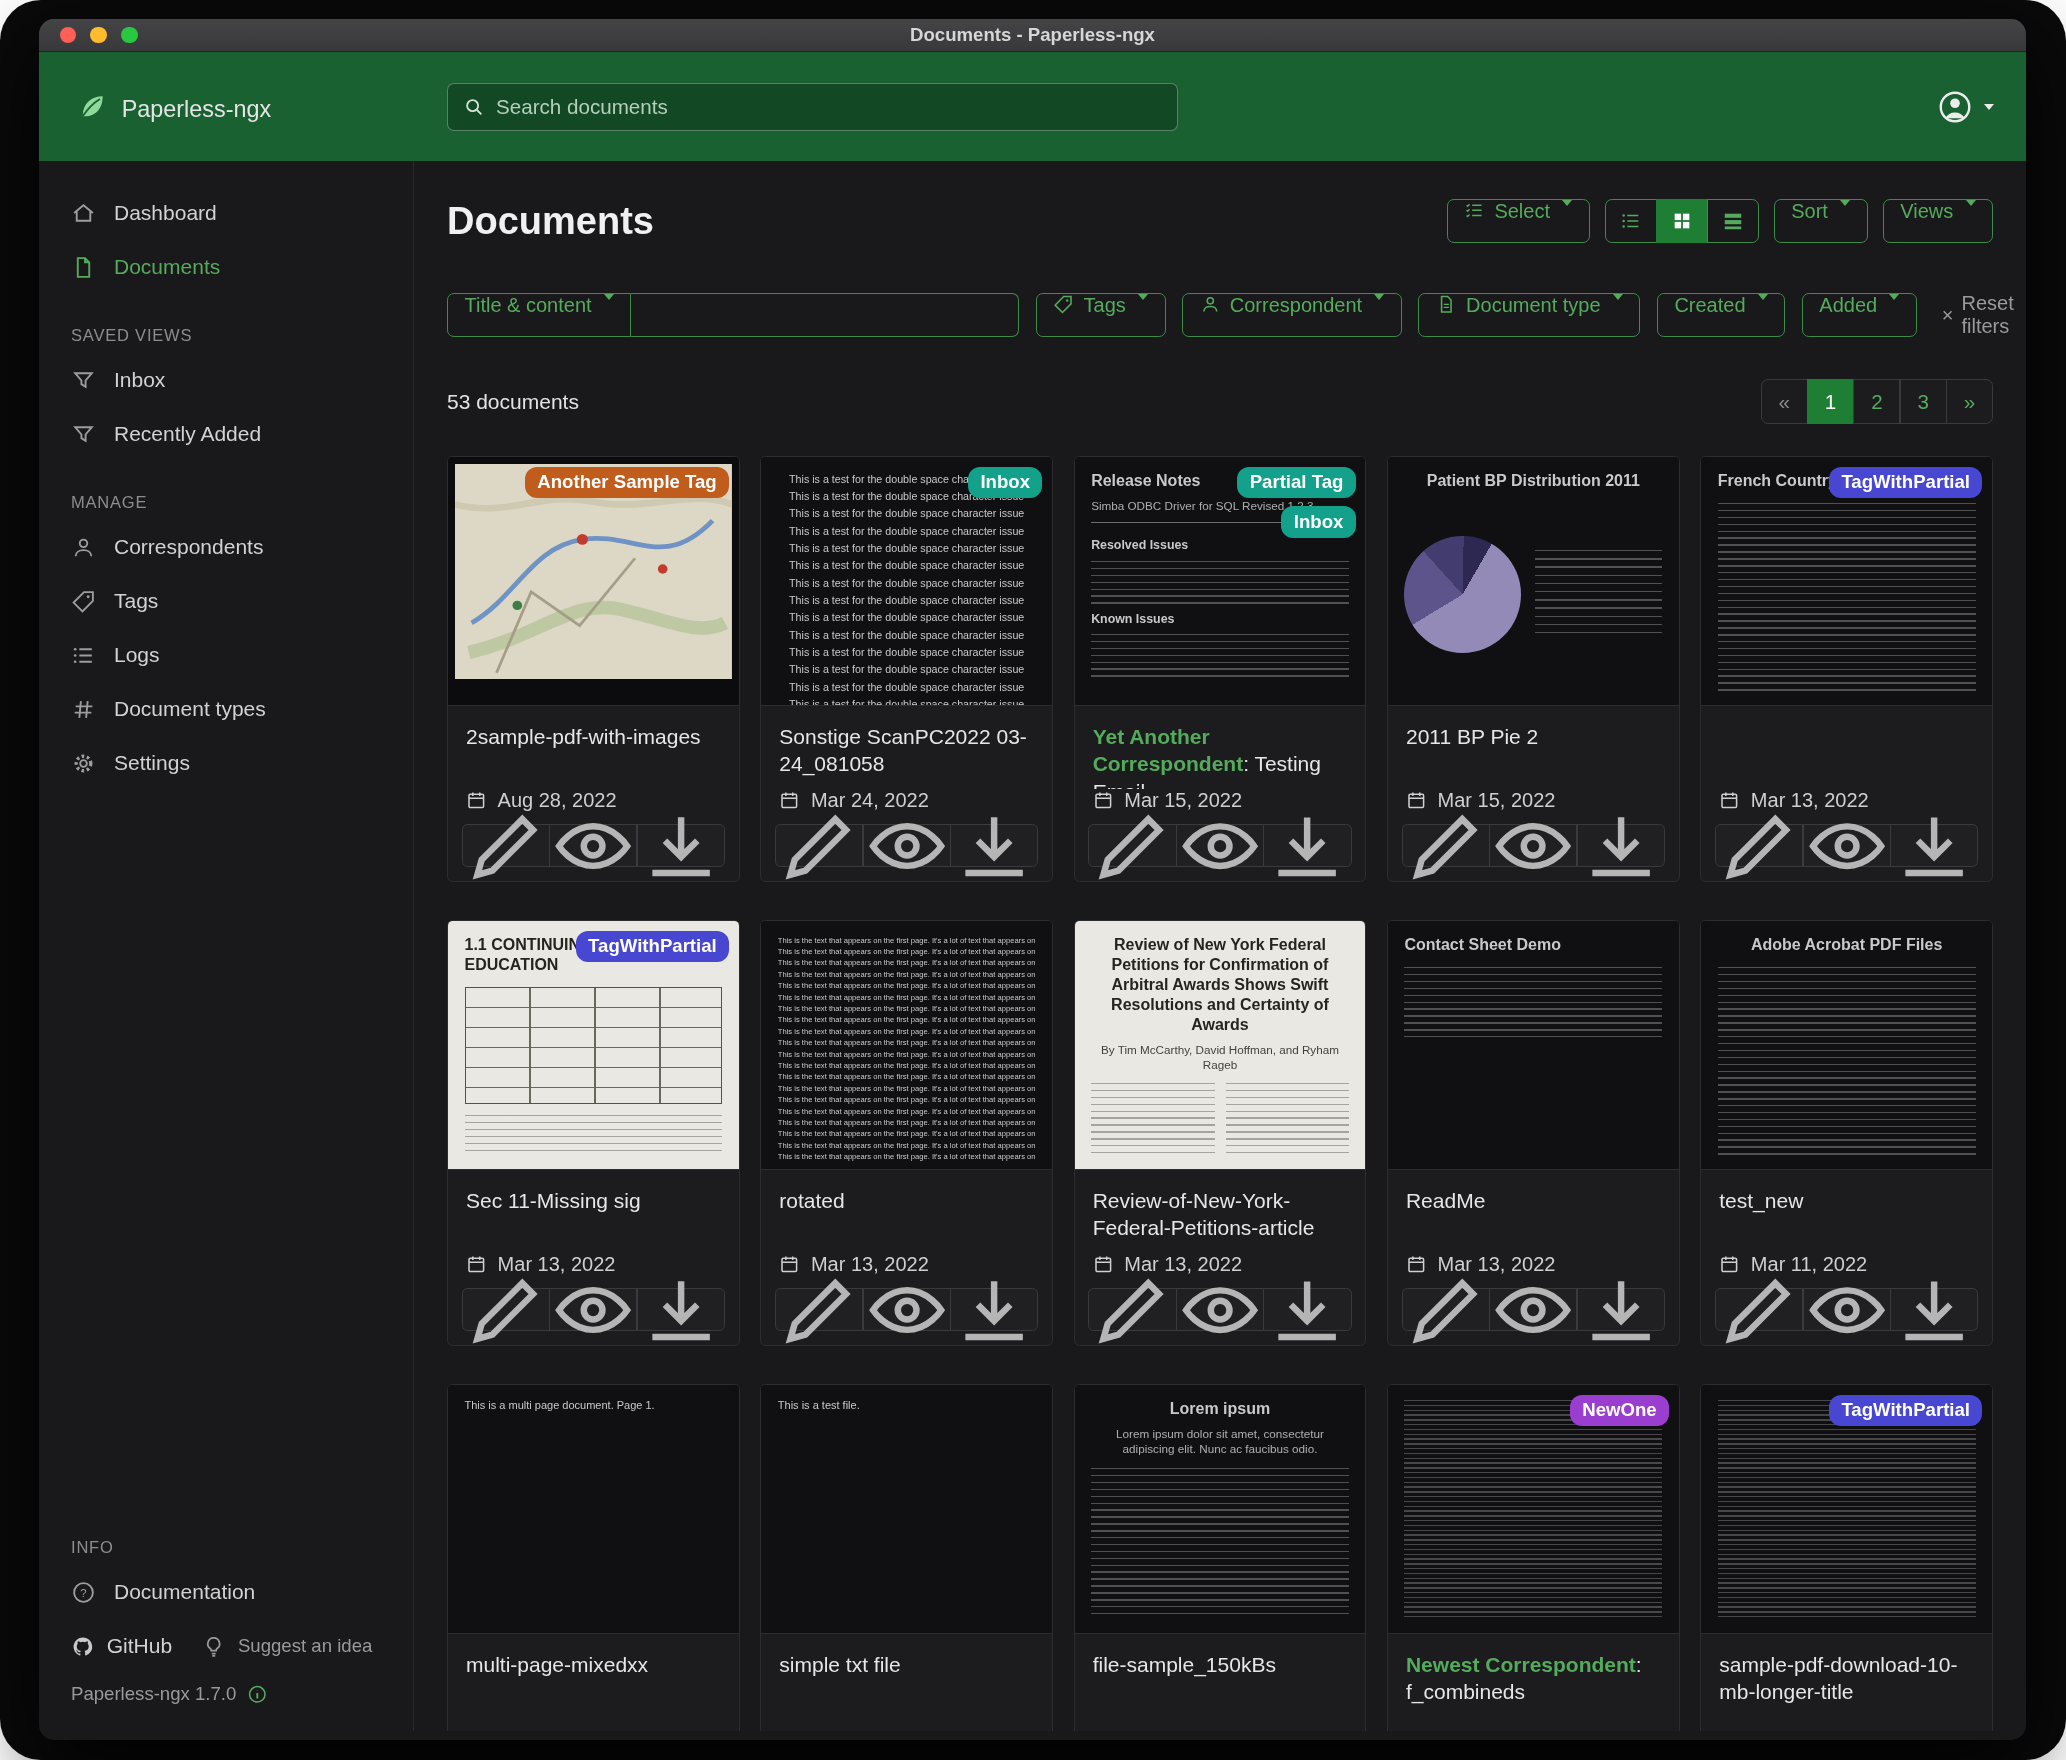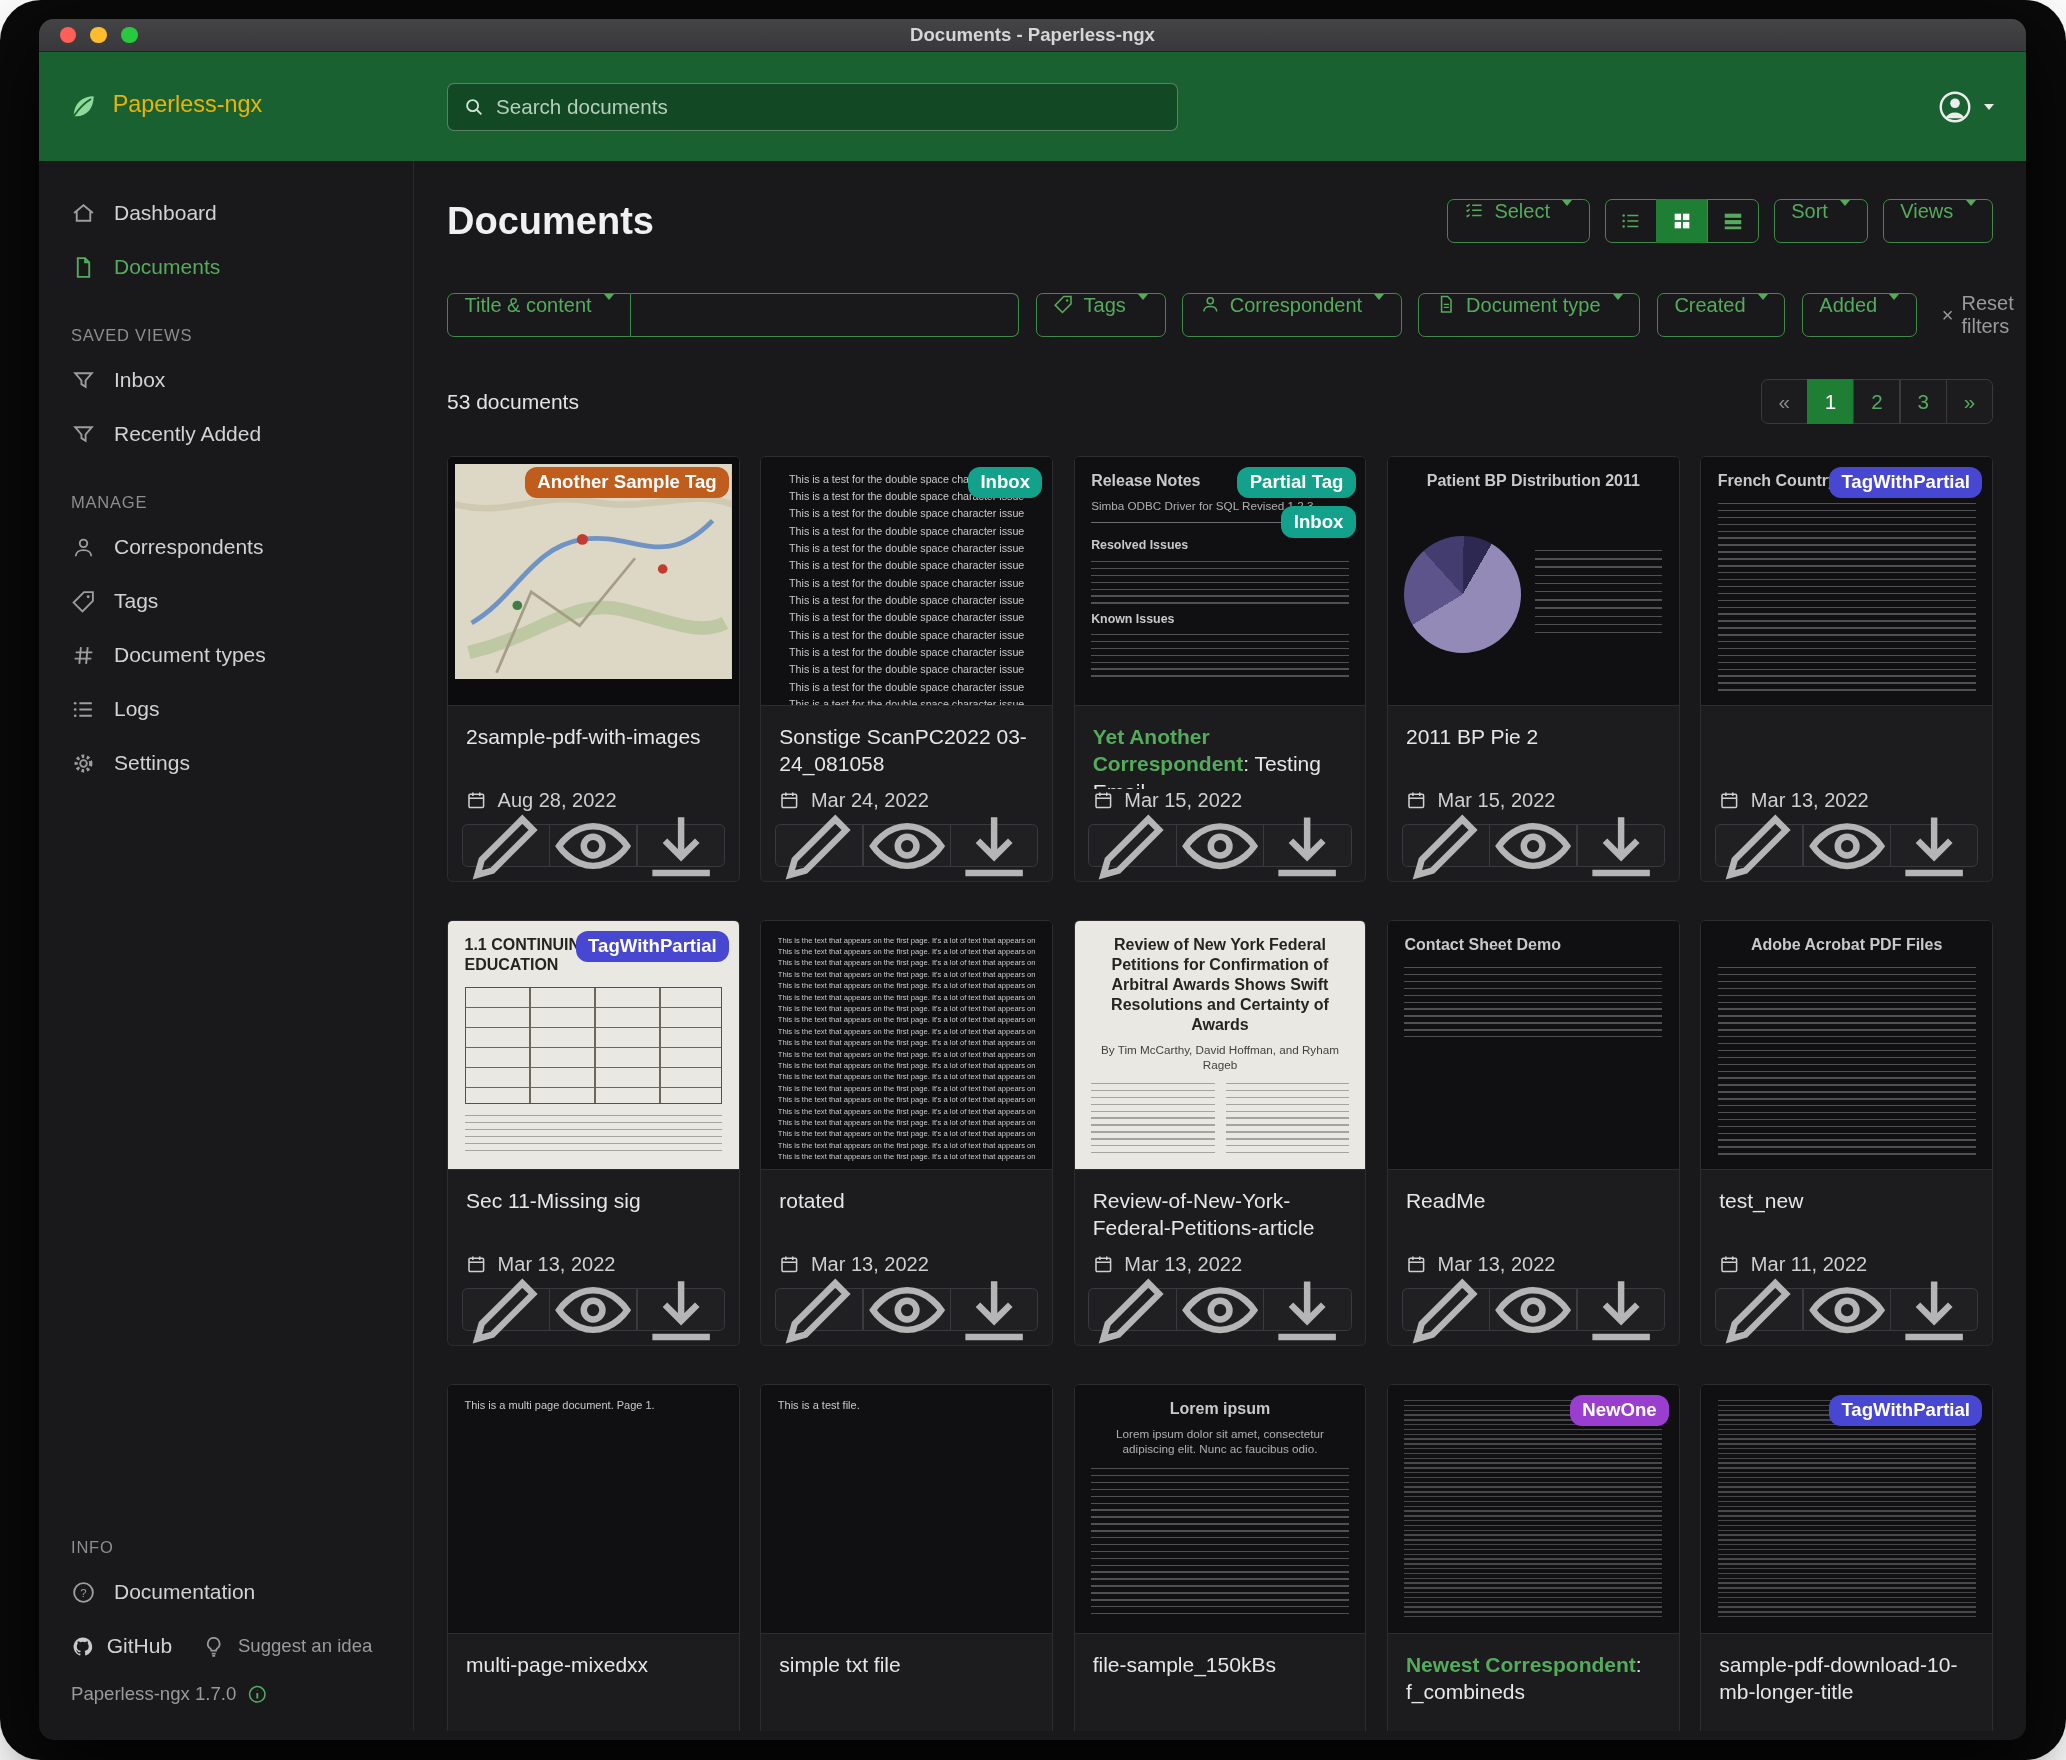--- a/index.html
+++ b/index.html
@@ -15,21 +15,21 @@
     box-shadow:0 27.5px 82px rgba(0,0,0,.9);}
   
   .titlebar{height:33px; background:linear-gradient(#444446,#39393b); position:relative;
     display:flex; align-items:center; justify-content:center; border-bottom:0.7px solid #222;}
   .traffic{position:absolute; left:20.6px; top:0; height:100%; display:flex; align-items:center; gap:14.4px;}
   .tl{width:16.5px; height:16.5px; border-radius:50%; display:inline-block;}
   .tl.red{background:#ff5f57;} .tl.yellow{background:#febc2e;} .tl.green{background:#28c840;}
   .titlebar-title{color:#d6d6d6; font-size:18.6px; font-weight:bold;}
   
   .appheader{height:109px; background:var(--hdr); display:flex; align-items:center;}
-  .brand{width:375px; display:flex; align-items:flex-start; gap:13.7px; padding-left:28px; color:#eab308; font-size:23.4px;}
+  .brand{width:375px; display:flex; align-items:flex-end; gap:13.7px; padding-left:37px; color:#e5e5e5; font-size:23.4px;}
   .brand-icon{width:32px; height:32px; display:inline-block;}
   .brand-icon svg{width:100%; height:100%;}
   .searchbox{margin-left:33px; width:731px; height:48px; display:flex; align-items:center; gap:11px;
     padding:0 15px; background:rgba(0,0,0,.25); border:0.7px solid rgba(255,255,255,.3); border-radius:6.9px;}
   .searchbox .sb-icon{width:22px; height:22px; color:#cfe3d4;}
   .searchbox .sb-icon svg{width:100%;height:100%;}
   .searchbox input{flex:1; background:transparent; border:none; outline:none; color:#fff; font-size:20.6px;}
   .searchbox input::placeholder{color:#b5cfbb;}
   .user{margin-left:auto; margin-right:32px; display:flex; align-items:center; gap:8.2px; color:#ececec;}
   .user .uicon{width:36px; height:36px;} .user .uicon svg{width:100%;height:100%;}
@@ -235,35 +235,35 @@
             <svg viewBox="0 0 24 24" style="width: 100%; height: 100%; display: block;">
               <path d="M12.5 3H21v8.5L11 21.5 2.5 13z" fill="none" stroke="currentColor" stroke-width="1.8"></path>
               <circle cx="16.5" cy="7.5" r="1.4" fill="currentColor"></circle>
             </svg>
           </span>
           <span>Tags</span>
         </div>
         <div class="sitem">
           <span class="sicon">
             <svg viewBox="0 0 24 24" style="width: 100%; height: 100%; display: block;">
-              <path d="M9.5 4 8 20M16 4l-1.5 16M4.5 9h16M3.5 15h16" fill="none" stroke="currentColor" stroke-width="1.8"></path>
-            </svg>
-          </span>
-          <span>Document types</span>
-        </div>
-        <div class="sitem">
-          <span class="sicon">
-            <svg viewBox="0 0 24 24" style="width: 100%; height: 100%; display: block;">
               <path d="M8 6h12M8 12h12M8 18h12" stroke="currentColor" stroke-width="1.8"></path>
               <circle cx="4" cy="6" r="1.3" fill="currentColor"></circle>
               <circle cx="4" cy="12" r="1.3" fill="currentColor"></circle>
               <circle cx="4" cy="18" r="1.3" fill="currentColor"></circle>
             </svg>
           </span>
           <span>Logs</span>
+        </div>
+        <div class="sitem">
+          <span class="sicon">
+            <svg viewBox="0 0 24 24" style="width: 100%; height: 100%; display: block;">
+              <path d="M9.5 4 8 20M16 4l-1.5 16M4.5 9h16M3.5 15h16" fill="none" stroke="currentColor" stroke-width="1.8"></path>
+            </svg>
+          </span>
+          <span>Document types</span>
         </div>
         <div class="sitem">
           <span class="sicon">
             <svg viewBox="0 0 24 24" style="width: 100%; height: 100%; display: block;">
               <circle cx="12" cy="12" r="7" fill="none" stroke="currentColor" stroke-width="3.2" stroke-dasharray="2.6 2.55"></circle>
               <circle cx="12" cy="12" r="3.2" fill="none" stroke="currentColor" stroke-width="1.8"></circle>
             </svg>
           </span>
           <span>Settings</span>
         </div>

